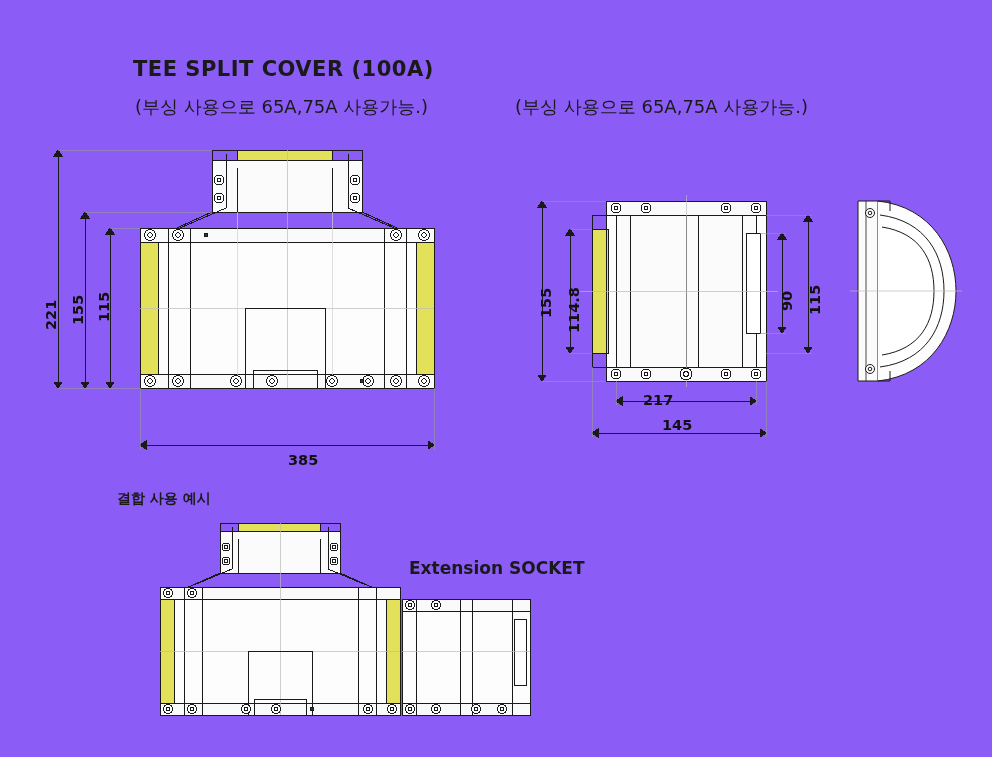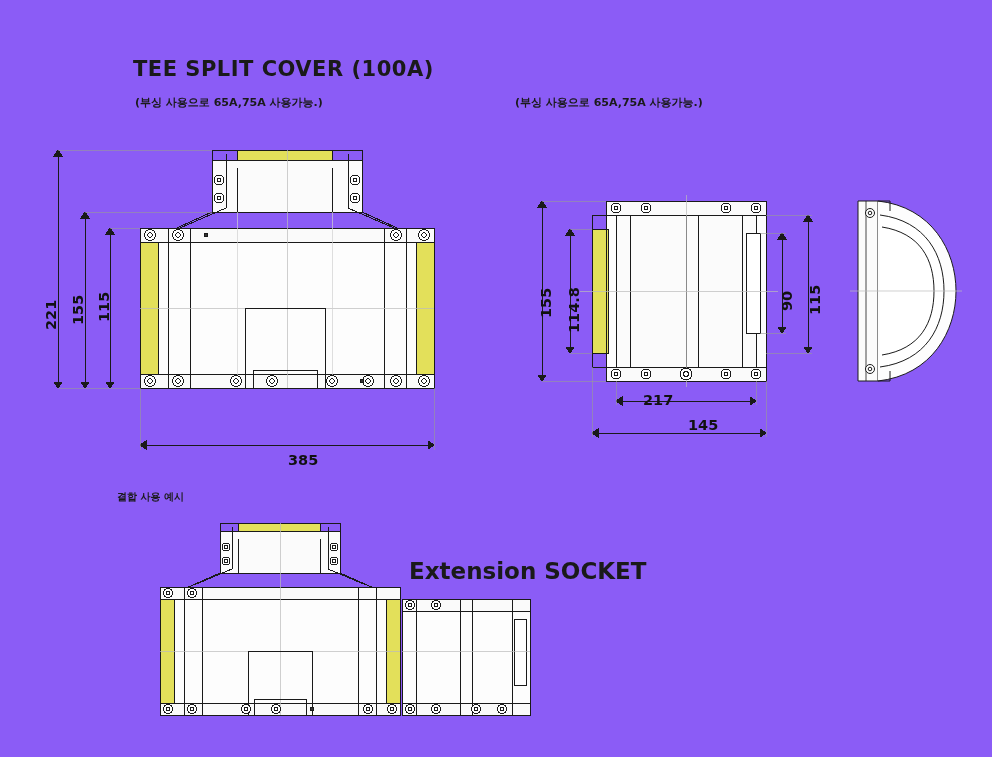--- a/index.html
+++ b/index.html
@@ -22,38 +22,38 @@
     font-family: "DejaVu Sans", sans-serif;
     font-weight: bold;
     font-size: 21px;
     letter-spacing: 0.5px;
     color: #1a1a1a;
     white-space: nowrap;
   }
   .subtitle {
     position: absolute;
     font-family: "DejaVu Sans", sans-serif;
+    font-weight: normal;
+    font-size: 18px;
+    color: #1a1a1a;
+    white-space: nowrap;
+  }
+  .section-label {
+    position: absolute;
+    font-family: "DejaVu Sans", sans-serif;
     font-weight: bold;
-    font-size: 11px;
+    font-size: 14px;
     color: #1a1a1a;
     white-space: nowrap;
   }
-  .section-label {
+  .callout {
     position: absolute;
     font-family: "DejaVu Sans", sans-serif;
     font-weight: bold;
-    font-size: 10px;
-    color: #1a1a1a;
-    white-space: nowrap;
-  }
-  .callout {
-    position: absolute;
-    font-family: "DejaVu Sans", sans-serif;
-    font-weight: bold;
-    font-size: 23px;
+    font-size: 17px;
     color: #1a1a1a;
     white-space: nowrap;
   }
 
   
   .dim {
     position: absolute;
     font-family: "DejaVu Sans", sans-serif;
     font-weight: bold;
     font-size: 14.5px;
@@ -266,21 +266,21 @@
         <path d="M246 196 L246 252" stroke="#9a9a9a" stroke-width="0.6"></path>
       </g>
     </svg>
   </div>
 
   <div class="dim vert" style="left:538px; top:318px;">155</div>
   <div class="dim vert" style="left:566px; top:333px;">114.8</div>
   <div class="dim vert" style="left:779px; top:311px;">90</div>
   <div class="dim vert" style="left:807px; top:315px;">115</div>
   <div class="dim" style="left:643px; top:392px;">217</div>
-  <div class="dim" style="left:688px; top:417px;">145</div>
+  <div class="dim" style="left:662px; top:417px;">145</div>
 
   <div class="drawing" style="left:840px; top:185px;">
     <svg width="130" height="210" viewBox="0 0 130 210">
       <g fill="none" stroke="#1a1a1a" stroke-width="1">
 
         <path d="M18 16 L38 16 L38 196 L18 196 Z" fill="#fbfbfb"></path>
         <path d="M26 16 L26 196" stroke-width="0.8"></path>
 
         <path d="M38 16 C 92 22, 116 66, 116 106 C 116 146, 92 190, 38 196" fill="#fdfdfd"></path>
 

